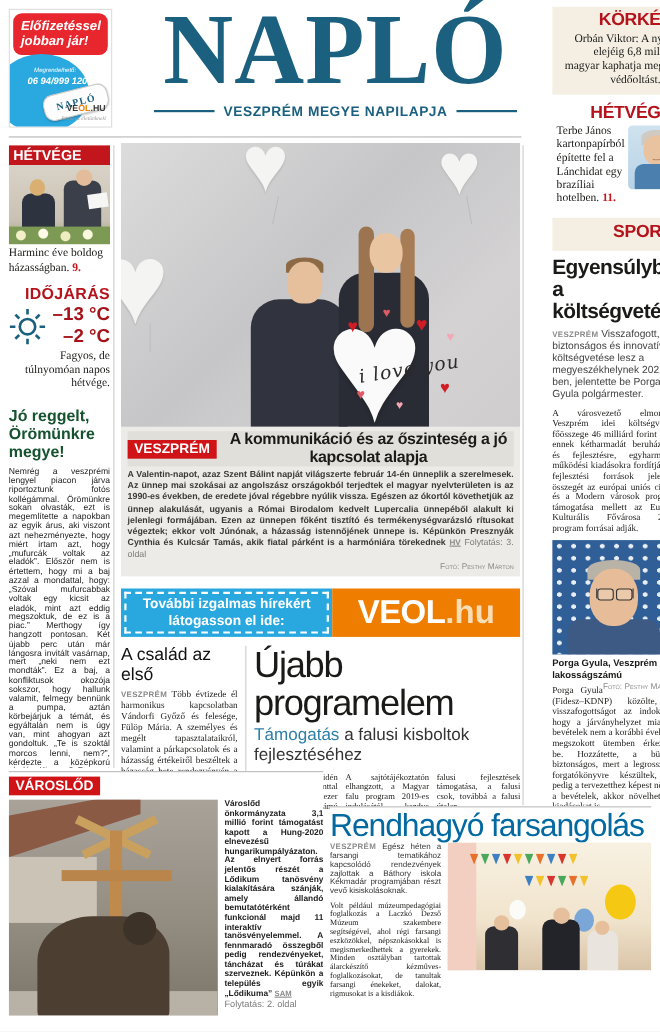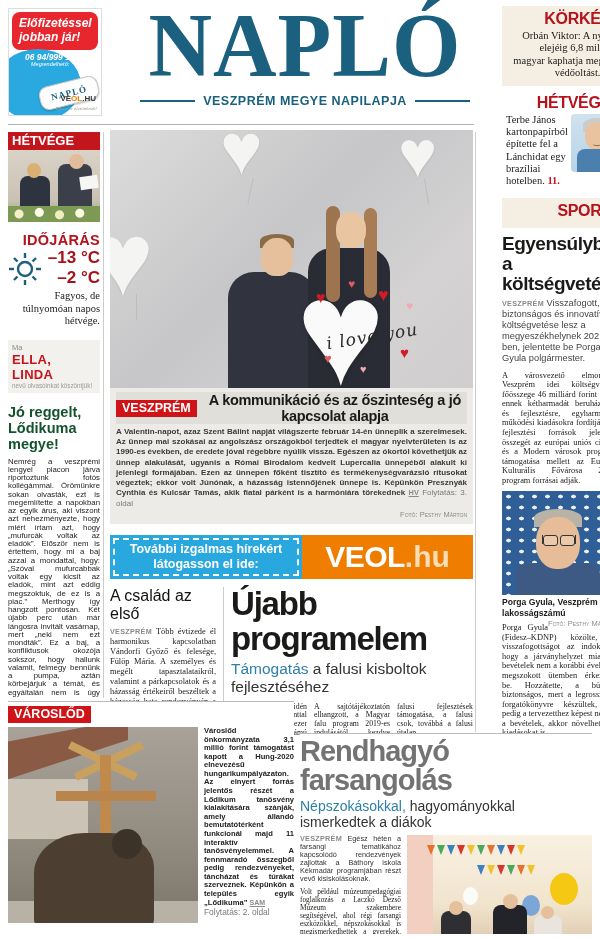--- a/index.html
+++ b/index.html
@@ -7,21 +7,21 @@
         font-family:"Liberation Serif",serif;color:#1a1a18;overflow:hidden;}
   
   .ad{position:absolute;left:8px;top:8px;width:92px;height:106px;border:1px solid #ddd;
       background:#fff;overflow:hidden;}
   .ad-red{position:absolute;left:3px;top:3px;right:3px;height:38px;background:#e8262d;border-radius:8px;
       color:#fff;font-family:"Liberation Sans",sans-serif;font-style:italic;font-weight:bold;
       font-size:12px;line-height:1.15;display:flex;flex-direction:column;justify-content:center;padding-left:7px;box-sizing:border-box;}
   .ad-blue{position:absolute;left:-14px;top:40px;width:86px;height:72px;background:#2aa9e0;border-radius:50%;}
   .ad-order{position:absolute;left:22px;top:52px;color:#fff;font-family:"Liberation Sans",sans-serif;
       font-style:italic;font-size:5.5px;}
-  .ad-phone{position:absolute;left:16px;top:43px;color:#fff;font-family:"Liberation Sans",sans-serif;
+  .ad-phone{position:absolute;left:16px;top:59px;color:#fff;font-family:"Liberation Sans",sans-serif;
       font-style:italic;font-weight:bold;font-size:8.5px;}
   .ad-paper{position:absolute;left:30px;top:72px;width:58px;height:22px;background:#fdfdfd;border:1px solid #c9c9c9;
       border-radius:9px;transform:rotate(-14deg);display:flex;align-items:center;justify-content:center;
       box-shadow:0 1px 2px rgba(0,0,0,.25);}
   .ad-paper span{font-family:"Liberation Serif",serif;font-weight:bold;color:#1b607e;font-size:9px;letter-spacing:1px;}
   .ad-logo{position:absolute;right:5px;bottom:12px;font-family:"Liberation Sans",sans-serif;font-weight:bold;font-size:8px;color:#3a3a3a;}
   .ad-logo .ol{color:#ef7d00;}
   .ad-tagline{position:absolute;right:4px;bottom:4px;font-size:5px;color:#9a9a9a;font-style:italic;}
   .m-title{position:absolute;left:138px;top:2px;width:334px;text-align:center;
       font-family:"Liberation Serif",serif;font-weight:bold;color:#1b607e;font-size:88px;line-height:1;
@@ -102,21 +102,21 @@
   .banner-orange .v{color:#fff;font-family:"Liberation Sans",sans-serif;font-weight:bold;font-size:30px;letter-spacing:-.5px;}
   .banner-orange .h{color:#f9ddb5;font-family:"Liberation Sans",sans-serif;font-weight:bold;font-size:30px;}
   .center-bottom{display:flex;margin-top:8px;}
   .family{width:106px;flex:none;}
   .family h2{margin:0 0 4px;font-family:"Liberation Sans",sans-serif;font-weight:normal;font-size:16px;color:#111;}
   .family p{margin:0;font-size:8.4px;line-height:1.18;text-align:justify;}
   .kicker-gray{font-family:"Liberation Sans",sans-serif;font-weight:bold;font-size:7.2px;color:#8a8a8a;letter-spacing:.3px;}
   .endline{text-align:right;font-size:8.4px;margin-top:1px;}
   .vrule{width:1px;background:#ccc;margin:0 7px;}
   .program{flex:1;min-width:0;}
-  .program h1{margin:0;font-family:"Liberation Sans",sans-serif;font-weight:bold;font-size:33px;
+  .program h1{margin:0;font-family:"Liberation Sans",sans-serif;font-weight:normal;font-size:33px;
       letter-spacing:-1.2px;color:#1a1a18;line-height:1.05;}
   .program-sub{font-family:"Liberation Sans",sans-serif;font-size:15.5px;margin:3px 0 7px;color:#333;}
   .accent{color:#2d7fa8;}
   .pcols{display:flex;gap:7px;}
   .pcol{flex:1;min-width:0;font-size:7.8px;line-height:1.12;text-align:justify;}
   .pcol p{margin:0;}
   .pcol p+p{text-indent:7px;}
   
   .sidebar{position:absolute;left:502px;top:6px;width:113px;height:727px;overflow:hidden;}
   .teaser{padding:4px 4px 6px;margin-bottom:4px;}
@@ -165,22 +165,22 @@
   .cross-r1{position:absolute;left:58px;top:30px;width:74px;height:8px;background:#caa05e;transform:rotate(26deg);}
   .cross-r2{position:absolute;left:64px;top:30px;width:74px;height:8px;background:#caa05e;transform:rotate(-26deg);}
   .statue{position:absolute;left:26px;bottom:-6px;width:120px;height:96px;background:#4c3e30;border-radius:42% 36% 10px 10px;}
   .statue-head{position:absolute;left:104px;bottom:64px;width:30px;height:30px;background:#3c3228;border-radius:50%;}
   .steps{position:absolute;left:0;bottom:0;width:100%;height:22px;background:#b7b1a6;}
   .bl-text{flex:1;min-width:0;font-family:"Liberation Sans",sans-serif;font-weight:bold;font-size:7.6px;
       line-height:1.13;text-align:justify;color:#222;}
   
   .bottom-right{position:absolute;left:300px;top:733px;width:292px;height:201px;overflow:hidden;background:#fff;
       border-top:1px solid #bbb;padding-top:3px;box-sizing:border-box;}
-  .br-title{margin:0;font-family:"Liberation Sans",sans-serif;font-weight:bold;font-size:29px;
-      letter-spacing:-1px;line-height:1;color:#737373;}
+  .br-title{margin:0;font-family:"Liberation Sans",sans-serif;font-weight:normal;font-size:29px;
+      letter-spacing:-1px;line-height:1;color:#0369a1;}
   .br-sub{font-family:"Liberation Sans",sans-serif;font-size:14px;margin:3px 0 5px;color:#333;}
   .br-body{display:flex;gap:6px;}
   .br-text{flex:none;width:101px;font-size:7.3px;line-height:1.1;text-align:justify;}
   .br-text .lead{font-family:"Liberation Sans",sans-serif;color:#333;margin:0 0 5px;}
   .br-text p{margin:0;}
   .br-right{flex:1;min-width:0;}
   .class-photo{position:relative;height:116px;overflow:hidden;background:linear-gradient(180deg,#f8f1e2,#f1e4cd 60%,#d9c4a8);}
   .curtain{position:absolute;left:0;top:0;width:26px;height:100%;background:#f3cfc2;}
   .gar{position:absolute;display:flex;gap:2px;}
   .flag{width:8px;height:10px;clip-path:polygon(0 0,100% 0,50% 100%);}
@@ -222,20 +222,21 @@
   <div class="left-col">
     <div class="band">HÉTVÉGE</div>
     <div class="wed-photo">
       <div class="wed-woman"></div>
       <div class="wed-woman-head"></div>
       <div class="wed-man"></div>
       <div class="wed-man-head"></div>
       <div class="wed-paper"></div>
       <div class="wed-flowers"></div>
     </div>
+    <p class="capt"><span>Harminc éve boldog házasságban.</span> <span class="page-num">9.</span></p>
 
     <div class="weather">
       <h3>IDŐJÁRÁS</h3>
       <svg class="sun" width="34" height="34" viewBox="0 0 34 34">
         <circle cx="17" cy="17" r="7" fill="none" stroke="#1b607e" stroke-width="2.4"></circle>
         <g stroke="#1b607e" stroke-width="2.4">
           <line x1="17" y1="1" x2="17" y2="6"></line>
             <line x1="17" y1="28" x2="17" y2="33"></line>
           <line x1="1" y1="17" x2="6" y2="17"></line>
             <line x1="28" y1="17" x2="33" y2="17"></line>
@@ -243,28 +244,23 @@
             <line x1="24.5" y1="24.5" x2="28" y2="28"></line>
           <line x1="6" y1="28" x2="9.5" y2="24.5"></line>
             <line x1="24.5" y1="9.5" x2="28" y2="6"></line>
         </g>
       </svg>
       <div class="temp">–13 °C</div>
       <div class="temp">–2 °C</div>
       <p class="wtext">Fagyos, de túlnyomóan napos hétvége.</p>
     </div>
 
-    <div class="nameday">
-      <div class="nd-ma">Ma</div>
-      <div class="nd-names">ELLA, LINDA</div>
-      <div class="nd-suffix">nevű olvasóinkat köszöntjük!</div>
-    </div>
 
     <div class="morning">
-      <h2><span>Jó reggelt,</span><br><span>Lődikuma megye!</span></h2>
+      <h2><span>Jó reggelt,</span><br><span>Örömünkre megye!</span></h2>
       <p>Nemrég a veszprémi lengyel piacon járva riportoztunk fotós kollégámmal. Örömünkre sokan olvasták, ezt is megemlítette a napokban az egyik árus, aki viszont azt nehezményezte, hogy miért írtam azt, hogy „mufurcák voltak az eladók”. Először nem is értettem, hogy mi a baj azzal a mondattal, hogy: „Szóval mufurcabbak voltak egy kicsit az eladók, mint azt eddig megszoktuk, de ez is a piac.” Merthogy így hangzott pontosan. Két újabb perc után már lángosra invitált vasárnap, mert „neki nem ezt mondták”. Ez a baj, a konfliktusok okozója sokszor, hogy hallunk valamit, felmegy bennünk a pumpa, aztán körbejárjuk a témát, és egyáltalán nem is úgy van, mint ahogyan azt gondoltuk. „Te is szoktál morcos lenni, nem?”, kérdezte a középkorú eladó. „Ki nem? De pont vasárnap?”, válaszoltam, miközben ő hangosan kuncogott.</p>
 
     </div>
   </div>
 
   <div class="center-col">
     <div class="main-photo">
       <span class="wheart" style="left:-18px;top:78px;font-size:104px;">♥</span>
       <span class="wheart" style="left:110px;top:-16px;font-size:72px;">♥</span>
       <span class="wheart" style="left:288px;top:-8px;font-size:66px;">♥</span>
@@ -401,21 +397,20 @@
       <div class="bl-text">
         <span>Városlőd önkormányzata 3,1 millió forint támogatást kapott a Hung-2020 elnevezésű hungarikumpályázaton. Az elnyert forrás jelentős részét a Lődikum tanösvény kialakítására szánják, amely állandó bemutatótérként funkcionál majd 11 interaktív tanösvényelemmel. A fennmaradó összegből pedig rendezvényeket, táncházat és túrákat szerveznek. Képünkön a település egyik „Lődikuma” </span><span class="sign">SAM</span>
         <div class="endline" style="text-align:left;"><span class="more">Folytatás: 2. oldal</span></div>
         
       </div>
     </div>
   </div>
 
   <div class="bottom-right">
     <h1 class="br-title">Rendhagyó farsangolás</h1>
-    <div class="br-sub"><span class="accent">Népszokásokkal,</span><span> hagyományokkal ismerkedtek a diákok</span></div>
     <div class="br-body">
       <div class="br-text">
         <p class="lead"><span class="kicker-gray">VESZPRÉM</span><span> Egész héten a farsangi tematikához kapcsolódó rendezvények zajlottak a Báthory iskola Kékmadár programjában részt vevő kisiskolásoknak.</span></p>
         <p>Volt például múzeumpedagógiai foglalkozás a Laczkó Dezső Múzeum szakembere segítségével, ahol régi farsangi eszközökkel, népszokásokkal is megismerkedhettek a gyerekek. Minden osztályban tartottak álarckészítő kézműves-foglalkozásokat, de tanultak farsangi énekeket, dalokat, rigmusokat is a kisdiákok.</p>
 
       </div>
       <div class="br-right">
         <div class="class-photo">
           <div class="curtain"></div>
           <div class="gar" style="left:20px;top:10px;">

